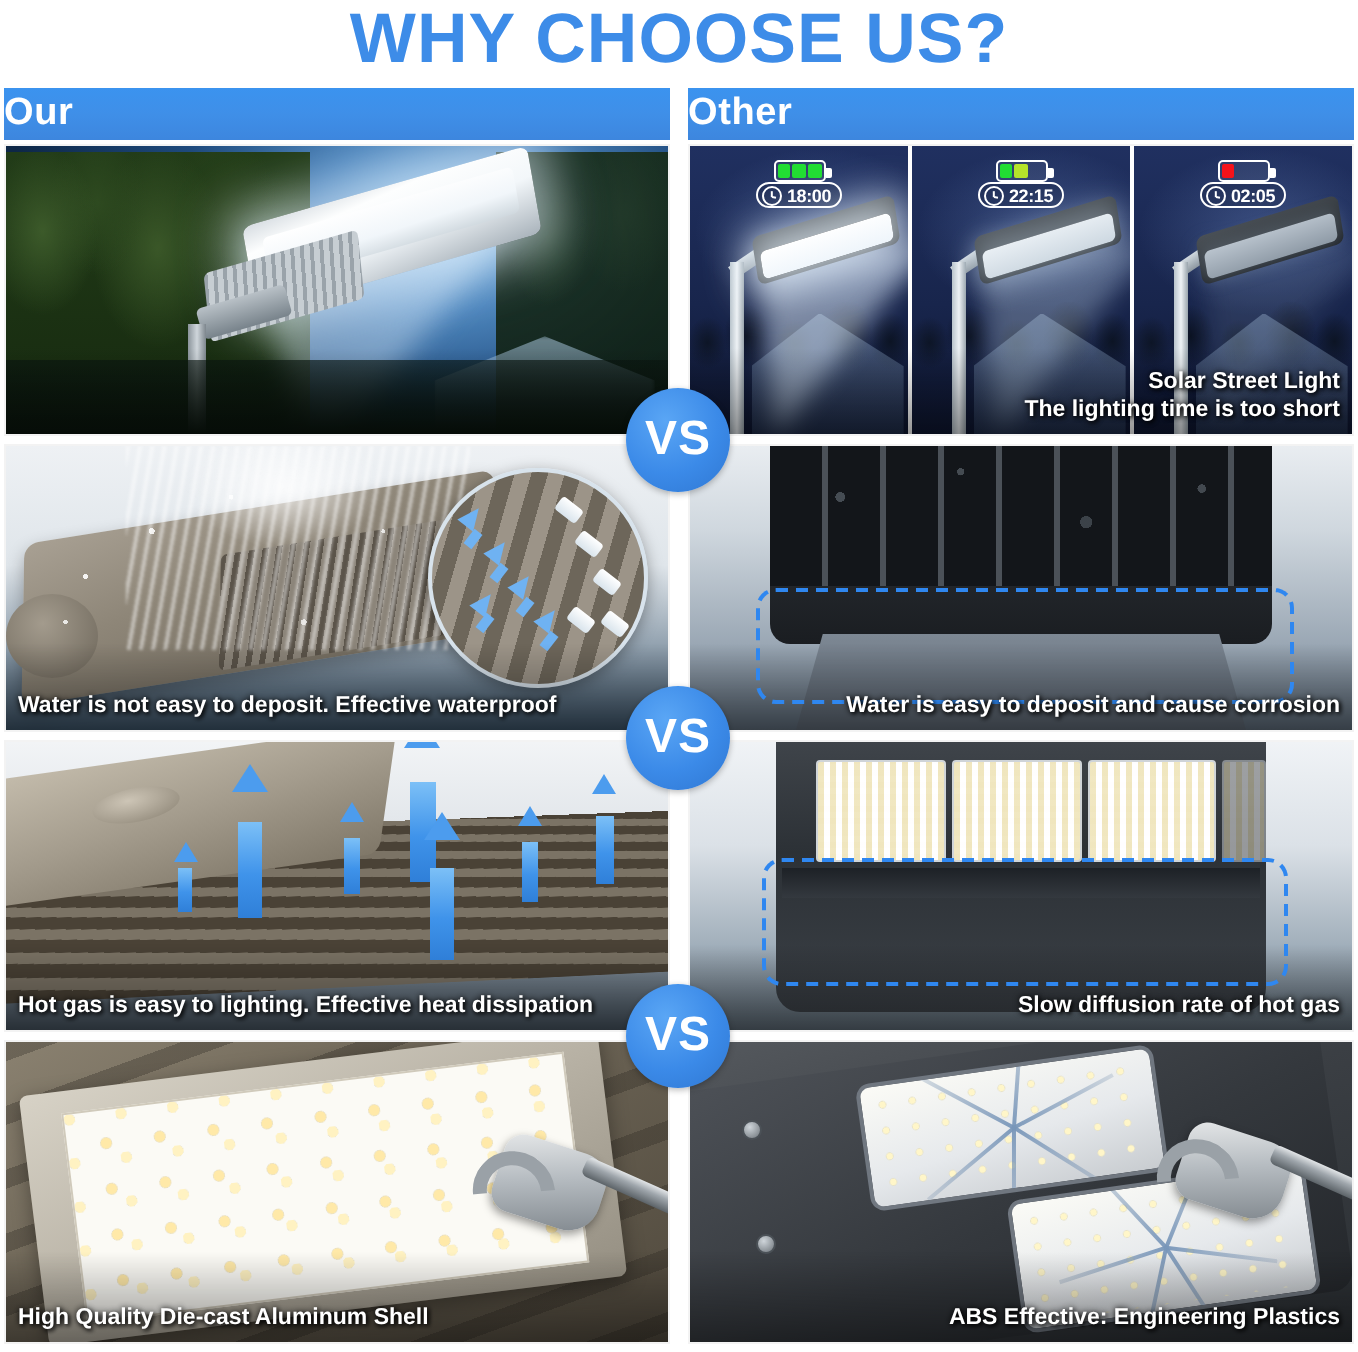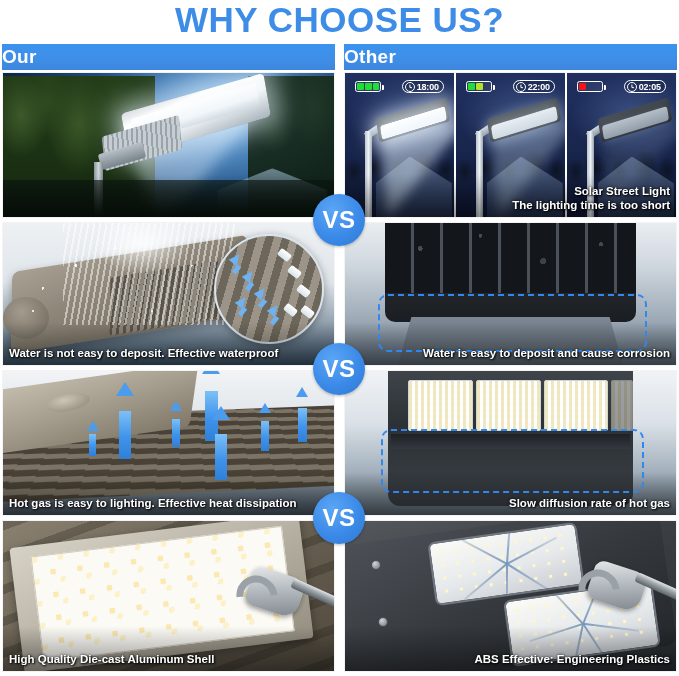--- a/index.html
+++ b/index.html
@@ -257,20 +257,21 @@
   .lvl-mid  .tri-lens  { background: linear-gradient(178deg,#e9eff4,#cdd8e1); box-shadow:0 0 14px 5px rgba(206,224,240,.45); }
   .lvl-mid  .tri-beam  { border-top: 96px solid rgba(205,224,242,.30); }
   .lvl-low  .tri-lens  { background: linear-gradient(178deg,#b9c3cd,#8e9aa6); box-shadow:0 0 8px 2px rgba(160,180,200,.25); }
   .lvl-low  .tri-beam  { border-top: 90px solid rgba(170,192,214,.13); }
 
   
   .badge-row {
     position:absolute; left:0; top:7px; width:100%;
     display:flex; align-items:center; justify-content:space-around;
     z-index: 12;
+    flex-direction: column;
   }
   .battery {
     position: relative;
     width: 26px; height: 11px;
     border: 1.6px solid #ffffff;
     border-radius: 2.5px;
     box-sizing: border-box;
     background: rgba(255,255,255,.06);
     display:flex; align-items:center; padding:1px;
     gap:1px;
@@ -677,21 +678,21 @@
           <div class="tri-lens"></div>
         </div>
         <div class="badge-row">
           <div class="battery">
             <div class="cell on-green" style="flex:1"></div>
             <div class="cell on-green" style="flex:1;background:#b6e32a"></div>
             <div class="cell off" style="flex:1"></div>
           </div>
           <div class="clock-badge">
             <span class="clock-glyph"></span>
-            <span>22:00</span>
+            <span>22:15</span>
           </div>
         </div>
       </div>
 
       <div class="tri-cell lvl-low">
         <div class="tri-sky"></div>
         <div class="tri-trees"></div>
         <div class="tri-house"></div>
         <div class="tri-beam"></div>
         <div class="tri-arm"></div>

